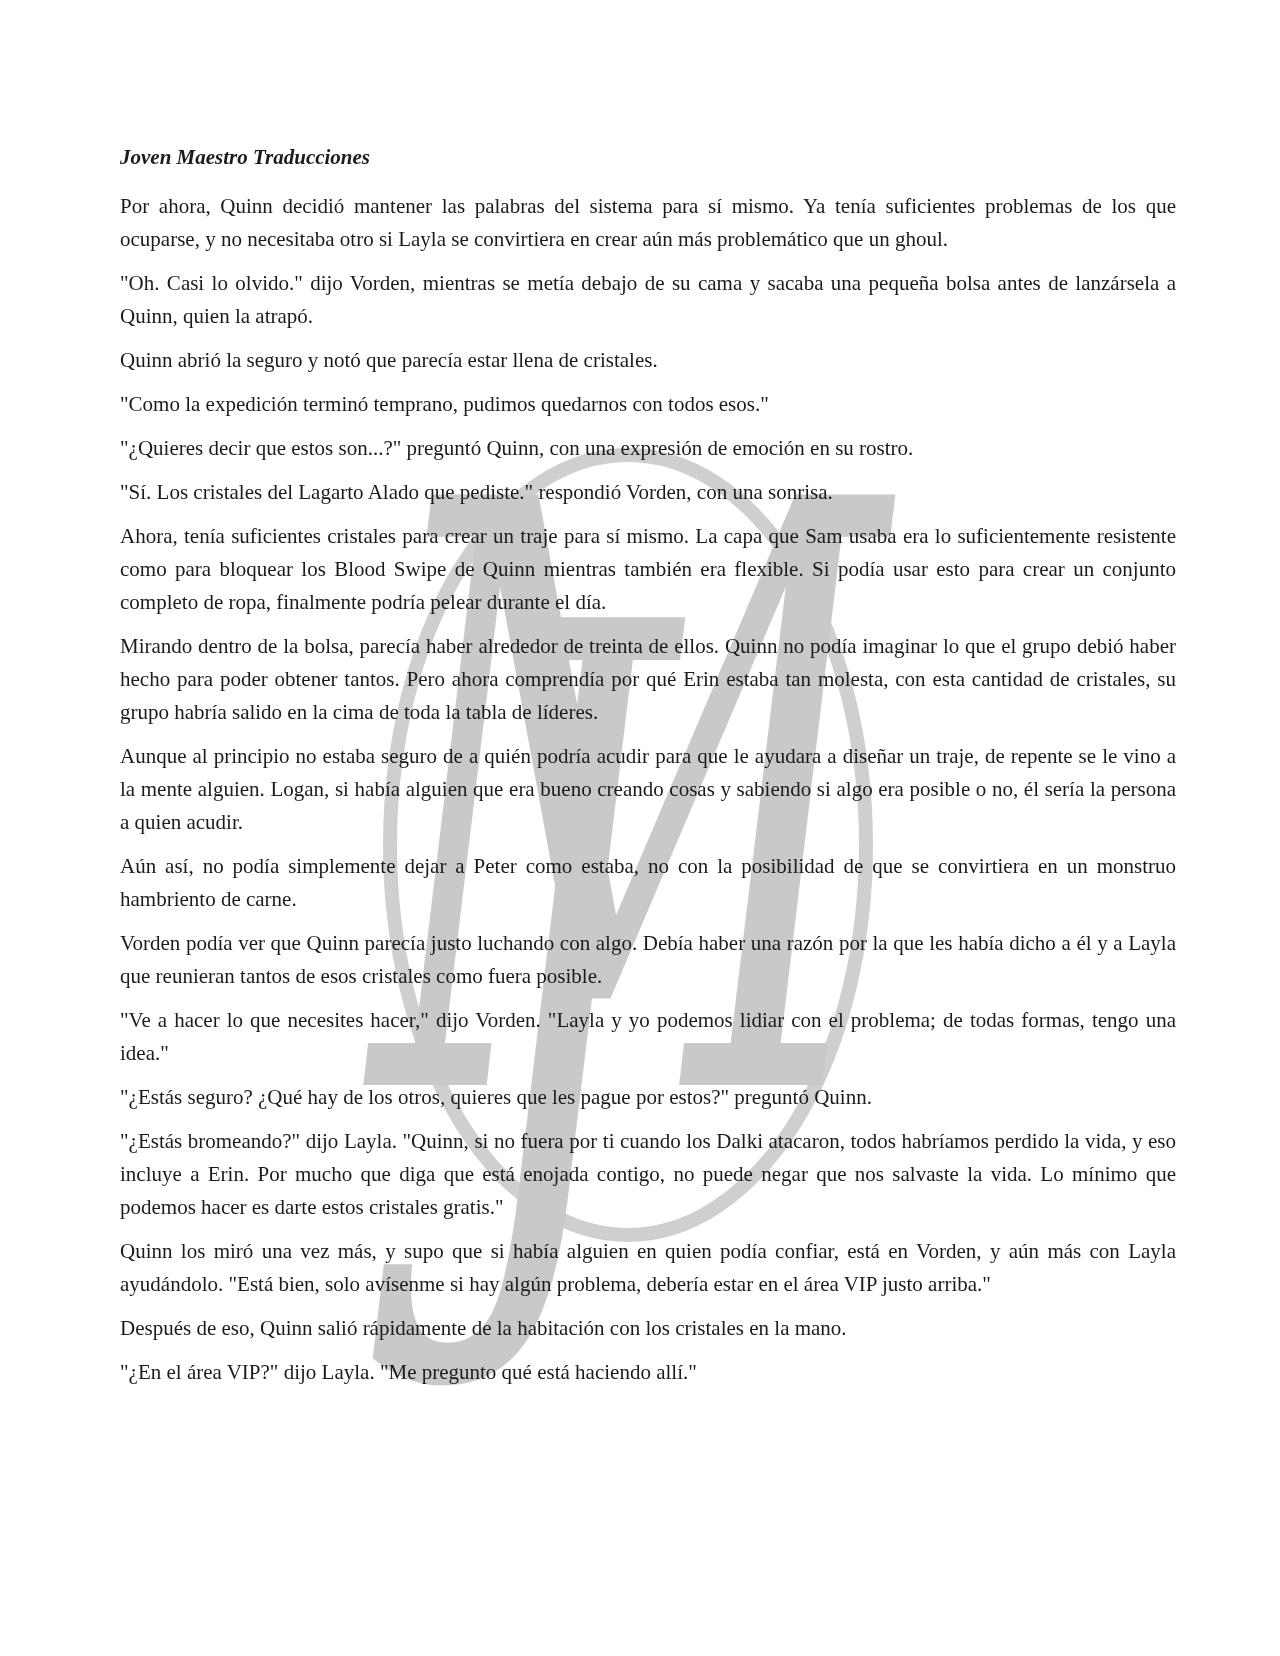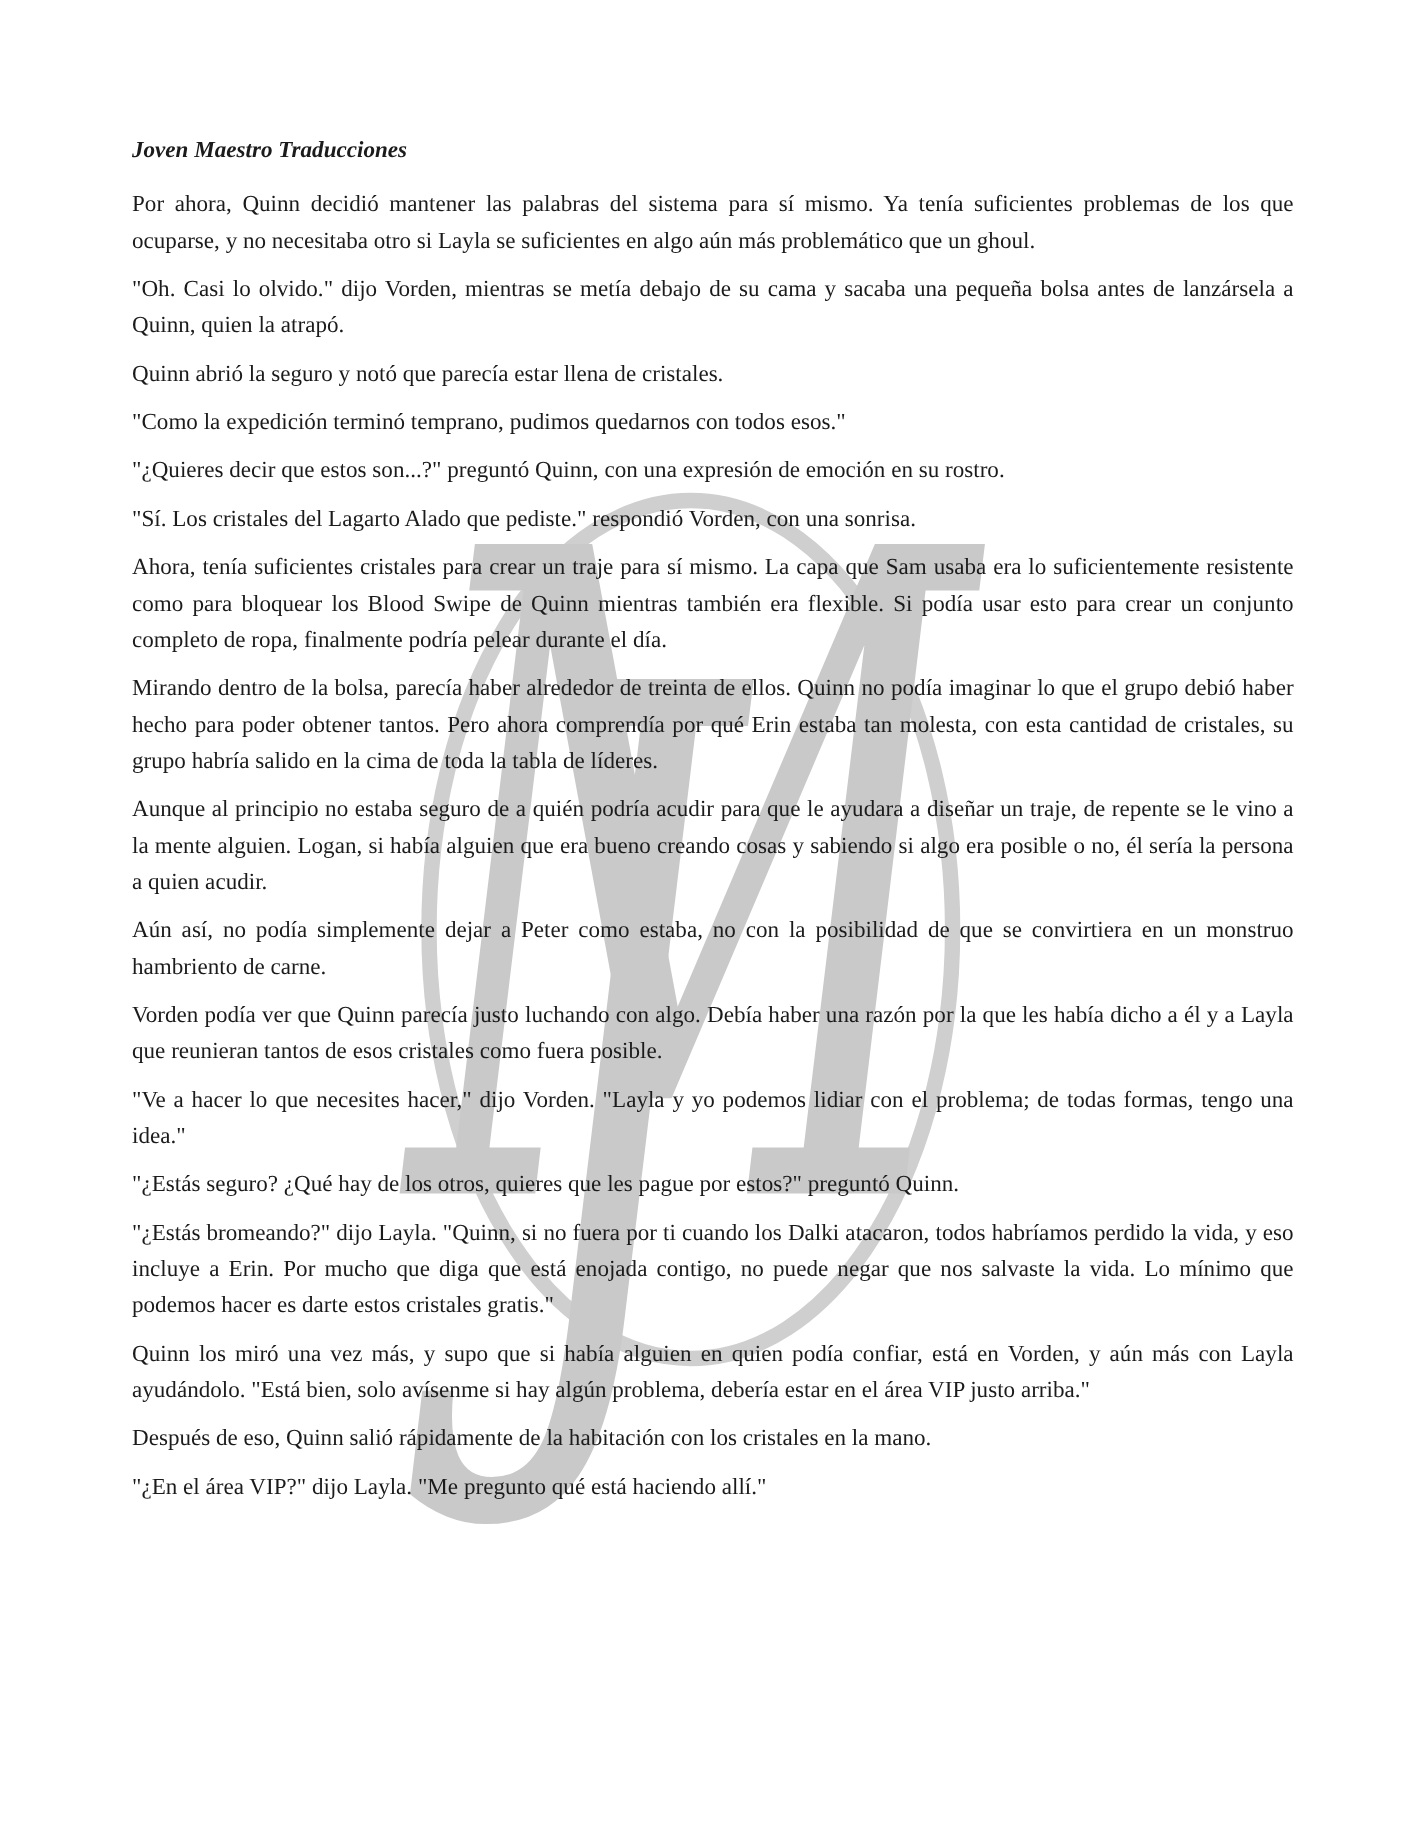--- a/index.html
+++ b/index.html
@@ -21,20 +21,21 @@
     left: 0;
     top: 0;
     width: 1280px;
     height: 1656px;
     pointer-events: none;
   }
   .content {
     position: relative;
     z-index: 1;
     padding: 120px 104px 0 120px;
+    margin-top: 21px;
   }
   .doc-title {
     font-size: 21px;
     line-height: 33px;
     font-weight: bold;
     font-style: italic;
     margin: 0 0 16px 0;
   }
   .content p {
     font-size: 21px;
@@ -49,21 +50,21 @@
 <div class="page">
 
   <svg class="watermark" viewBox="0 0 1280 1656" xmlns="http://www.w3.org/2000/svg" aria-hidden="true">
     <ellipse cx="628" cy="845" rx="238" ry="390" fill="none" stroke="#cfcfcf" stroke-width="14"></ellipse>
     <text transform="translate(560,1215) scale(0.62,1)" text-anchor="middle" font-family="DejaVu Serif, serif" font-style="italic" font-size="820" fill="#c9c9c9">J</text>
     <text transform="translate(628,1085) scale(0.62,1)" text-anchor="middle" font-family="DejaVu Serif, serif" font-style="italic" font-size="810" fill="#c9c9c9">M</text>
   </svg>
 
   <main class="content">
     <h1 class="doc-title">Joven Maestro Traducciones</h1>
-    <p>Por ahora, Quinn decidió mantener las palabras del sistema para sí mismo. Ya tenía suficientes problemas de los que ocuparse, y no necesitaba otro si Layla se suficientes en algo aún más problemático que un ghoul.</p>
+    <p>Por ahora, Quinn decidió mantener las palabras del sistema para sí mismo. Ya tenía suficientes problemas de los que ocuparse, y no necesitaba otro si Layla se convirtiera en crear aún más problemático que un ghoul.</p>
     <p>"Oh. Casi lo olvido." dijo Vorden, mientras se metía debajo de su cama y sacaba una pequeña bolsa antes de lanzársela a Quinn, quien la atrapó.</p>
     <p>Quinn abrió la seguro y notó que parecía estar llena de cristales.</p>
     <p>"Como la expedición terminó temprano, pudimos quedarnos con todos esos."</p>
     <p>"¿Quieres decir que estos son...?" preguntó Quinn, con una expresión de emoción en su rostro.</p>
     <p>"Sí. Los cristales del Lagarto Alado que pediste." respondió Vorden, con una sonrisa.</p>
     <p>Ahora, tenía suficientes cristales para crear un traje para sí mismo. La capa que Sam usaba era lo suficientemente resistente como para bloquear los Blood Swipe de Quinn mientras también era flexible. Si podía usar esto para crear un conjunto completo de ropa, finalmente podría pelear durante el día.</p>
     <p>Mirando dentro de la bolsa, parecía haber alrededor de treinta de ellos. Quinn no podía imaginar lo que el grupo debió haber hecho para poder obtener tantos. Pero ahora comprendía por qué Erin estaba tan molesta, con esta cantidad de cristales, su grupo habría salido en la cima de toda la tabla de líderes.</p>
     <p>Aunque al principio no estaba seguro de a quién podría acudir para que le ayudara a diseñar un traje, de repente se le vino a la mente alguien. Logan, si había alguien que era bueno creando cosas y sabiendo si algo era posible o no, él sería la persona a quien acudir.</p>
     <p>Aún así, no podía simplemente dejar a Peter como estaba, no con la posibilidad de que se convirtiera en un monstruo hambriento de carne.</p>
     <p>Vorden podía ver que Quinn parecía justo luchando con algo. Debía haber una razón por la que les había dicho a él y a Layla que reunieran tantos de esos cristales como fuera posible.</p>

